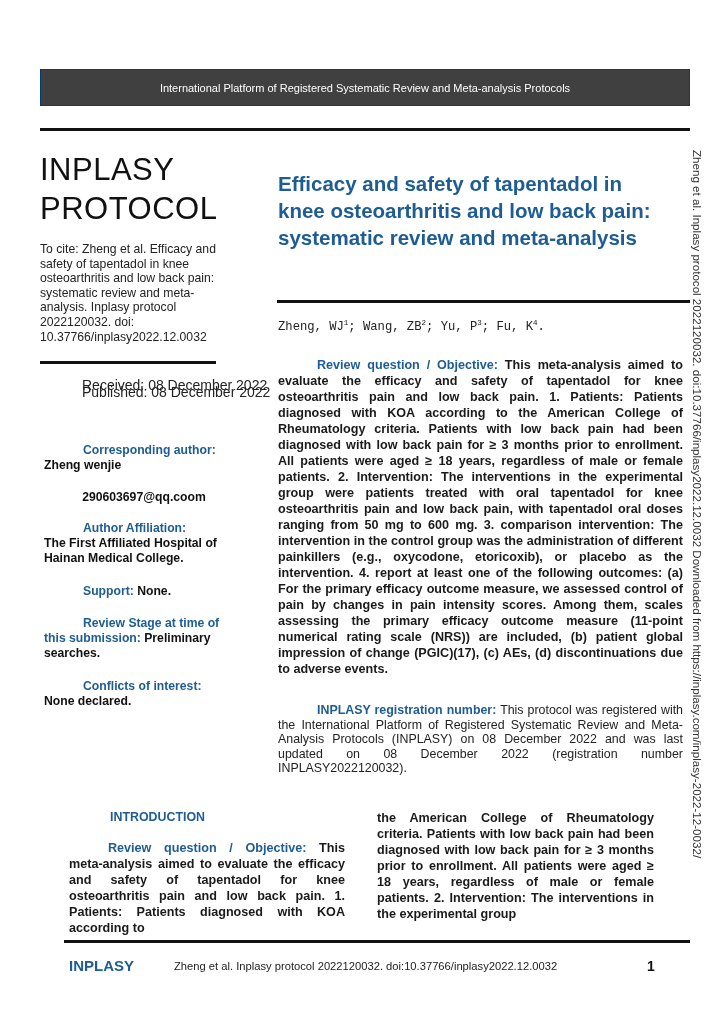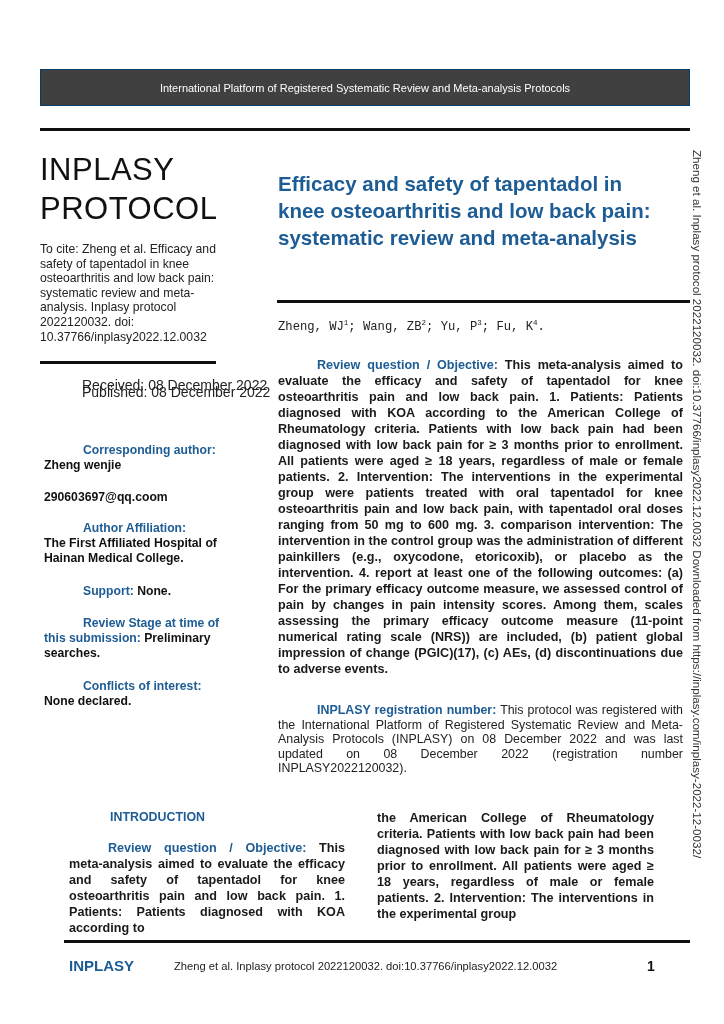--- a/index.html
+++ b/index.html
@@ -61,21 +61,21 @@
 </div>
 <div class="cite">To cite: Zheng et al. Efficacy and safety of tapentadol in knee osteoarthritis and low back pain: systematic review and meta-analysis. Inplasy protocol 2022120032. doi: 10.37766/inplasy2022.12.0032</div>
 <div class="rule left"></div>
 <div class="date r">Received: 08 December 2022</div>
 <div class="date p">Published: 08 December 2022</div>
 
 <div class="meta" style="top:443px;">
   <div class="blue">Corresponding author:</div>
   <div class="bold">Zheng wenjie</div>
 </div>
-<div class="meta bold" style="top:490px;">290603697@qq.coom</div>
+<div class="meta bold" style="top:490px;text-align:center;">290603697@qq.coom</div>
 <div class="meta" style="top:521px;">
   <div class="blue">Author Affiliation:</div>
   <div class="bold">The First Affiliated Hospital of Hainan Medical College.</div>
 </div>
 <div class="meta" style="top:584px;">
   <span class="blue">Support:</span><span class="bold"> None.</span>
 </div>
 <div class="meta" style="top:616px; width:190px;">
   <span class="blue">Review Stage at time of this submission:</span><span class="bold"> Preliminary searches.</span>
 </div>

